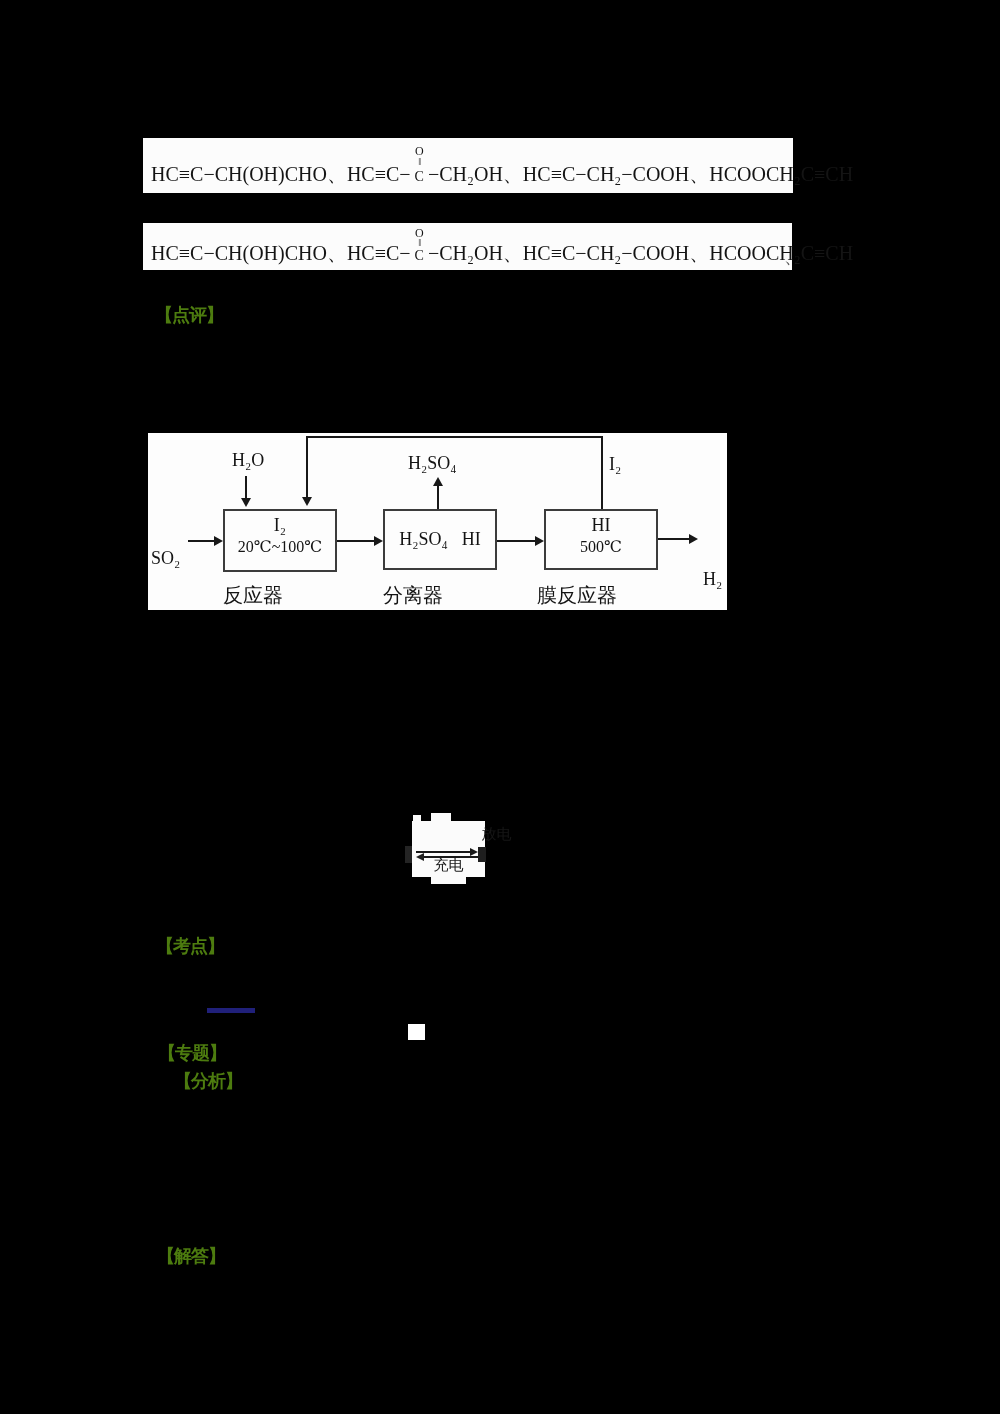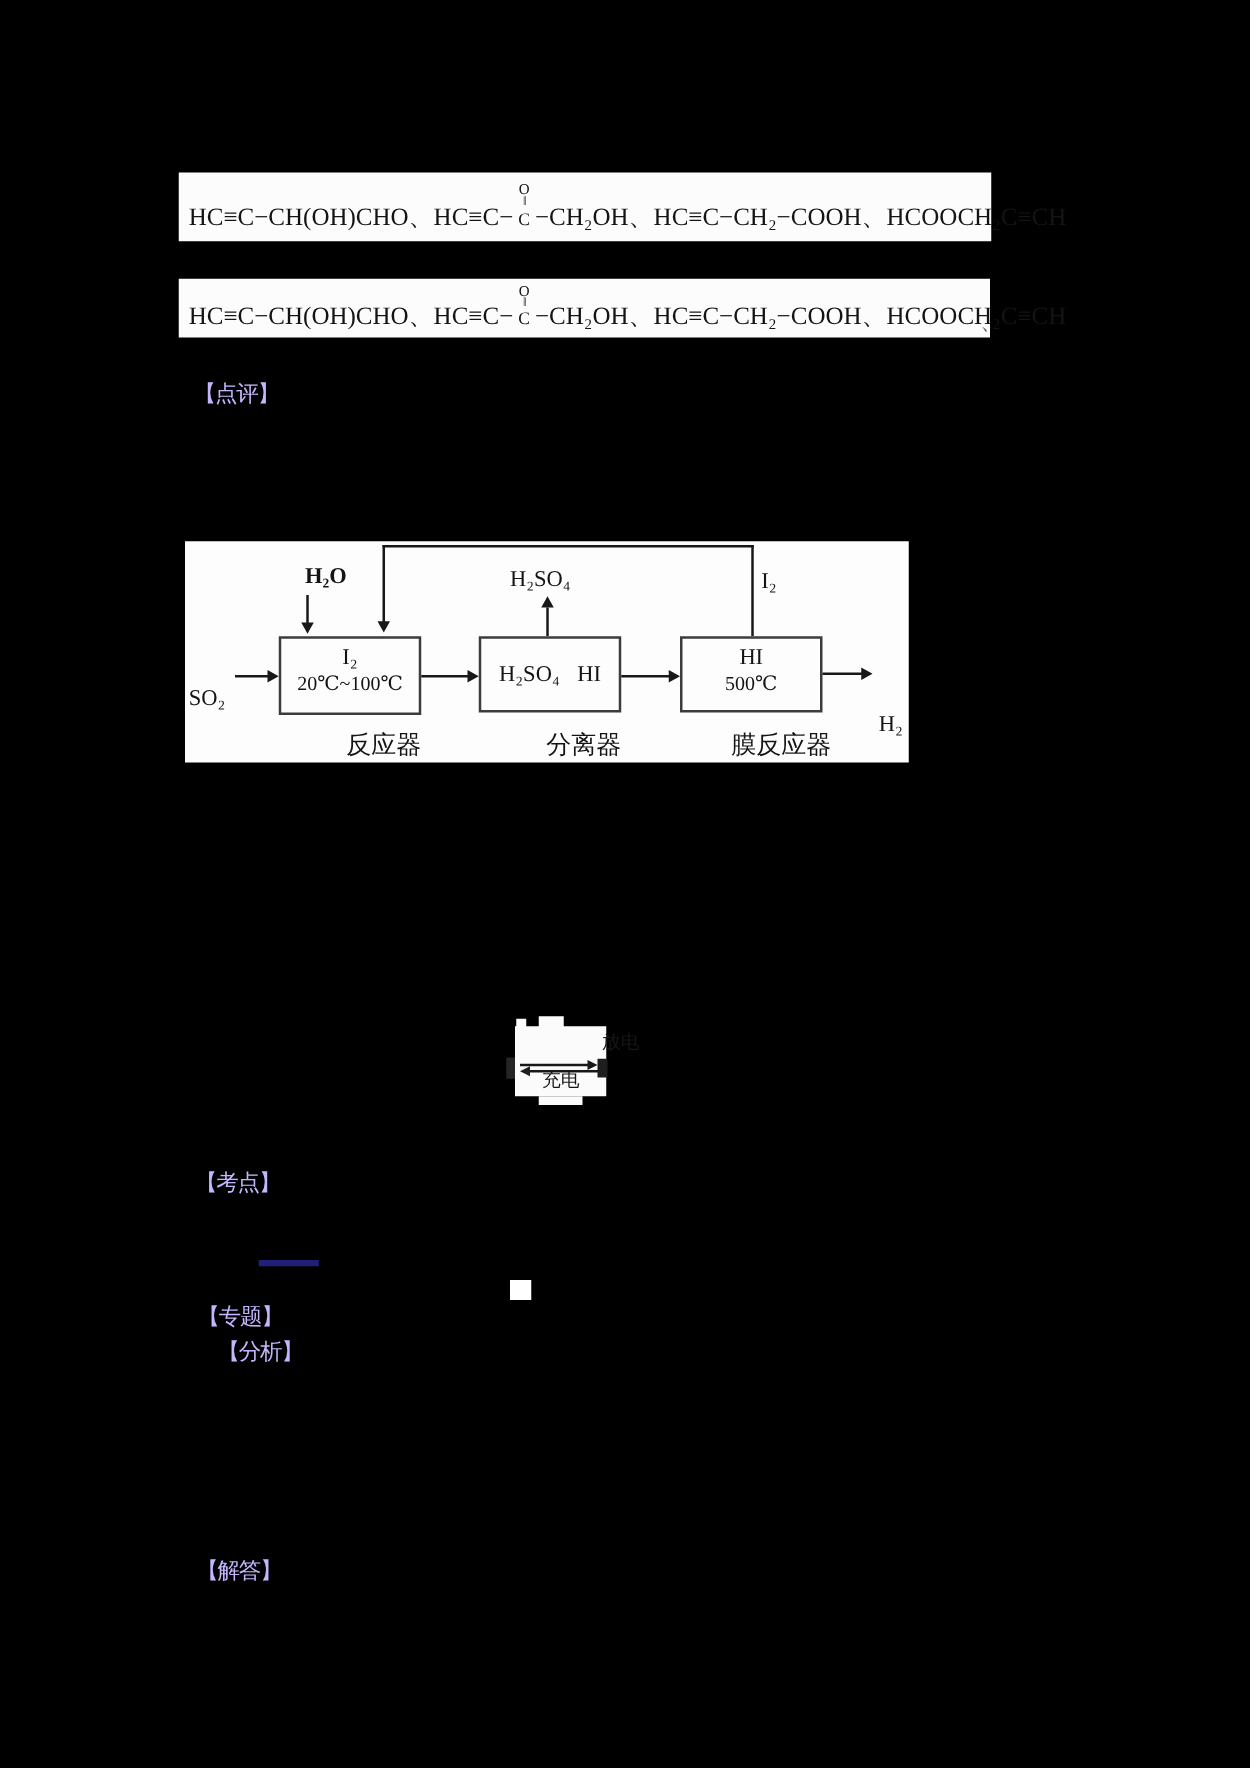--- a/index.html
+++ b/index.html
@@ -10,45 +10,45 @@
   #strip2{left:143px;top:223px;width:649px;height:47px;}
   .formula{position:absolute;left:8px;bottom:7px;font-size:20px;line-height:1.2;color:#141414;
            white-space:nowrap;display:flex;align-items:baseline;}
   #strip2 .formula{bottom:5px;}
   .carbonyl{position:relative;display:inline-block;font-size:14px;margin:0 4px;}
   .carbonyl .o{position:absolute;left:50%;transform:translateX(-50%);top:-25px;font-size:12px;}
   .carbonyl .bond{position:absolute;left:50%;transform:translateX(-50%);top:-13px;font-size:10px;letter-spacing:-1px;}
   #strip2 .carbonyl .o{top:-22px;}
   #strip2 .carbonyl .bond{top:-11px;}
   .trailing-mark{position:absolute;left:784px;top:245px;color:#5a5a5a;font-size:18px;}
-  .marker{position:absolute;color:#c4b5fd;font-size:18px;font-weight:normal;letter-spacing:-1px;
+  .marker{position:absolute;color:#4d7c0f;font-size:18px;font-weight:bold;letter-spacing:-1px;
           font-family:"Liberation Sans","DejaVu Sans",sans-serif;white-space:nowrap;}
   #marker-comment{left:155px;top:303px;}
   #marker-exam-point{left:156px;top:934px;}
   #marker-topic{left:158px;top:1041px;}
   #marker-analysis{left:174px;top:1069px;}
   #marker-answer{left:157px;top:1196px;margin-top:48px;}
   #navy-underline{position:absolute;left:207px;top:1008px;width:48px;height:5px;background:#20207a;}
   #white-square{position:absolute;left:408px;top:1024px;width:17px;height:16px;background:#fff;}
   
   #diagram{position:absolute;left:148px;top:433px;width:579px;height:177px;background:#fdfdfd;color:#141414;}
   .pbox{position:absolute;border:2px solid #3c3c3c;box-sizing:border-box;background:#fdfdfd;text-align:center;}
   #reactor-box{left:75px;top:76px;width:114px;height:63px;}
   #separator-box{left:235px;top:76px;width:114px;height:61px;display:flex;align-items:center;justify-content:center;gap:14px;}
   #membrane-box{left:396px;top:76px;width:114px;height:61px;}
   .pbox .l1{font-size:18px;margin-top:4px;}
   .pbox .l2{font-size:16px;margin-top:1px;}
   #separator-box span{font-size:18px;}
   .dlabel{position:absolute;font-size:18px;white-space:nowrap;}
   #so2-label{left:3px;top:115px;}
-  #h2o-label{left:96px;top:17px;font-weight:bold;}
+  #h2o-label{left:84px;top:17px;}
   #h2so4-label{left:260px;top:20px;}
   #i2-label{left:461px;top:21px;}
   #h2-label{left:555px;top:110px;margin-top:26px;}
-  .caption{position:absolute;top:149px;font-size:20px;text-align:right;white-space:nowrap;}
+  .caption{position:absolute;top:149px;font-size:20px;text-align:left;white-space:nowrap;}
   #cap-reactor{left:75px;width:114px;}
   #cap-separator{left:235px;width:114px;}
   #cap-membrane{left:389px;width:128px;}
   .ln{position:absolute;background:#181818;}
   .ah{position:absolute;width:0;height:0;}
   .ah.r{border-left:9px solid #181818;border-top:5px solid transparent;border-bottom:5px solid transparent;}
   .ah.d{border-top:9px solid #181818;border-left:5px solid transparent;border-right:5px solid transparent;}
   .ah.u{border-bottom:9px solid #181818;border-left:5px solid transparent;border-right:5px solid transparent;}
   .ah.l{border-right:8px solid #1f1f1f;border-top:4px solid transparent;border-bottom:4px solid transparent;}
   

